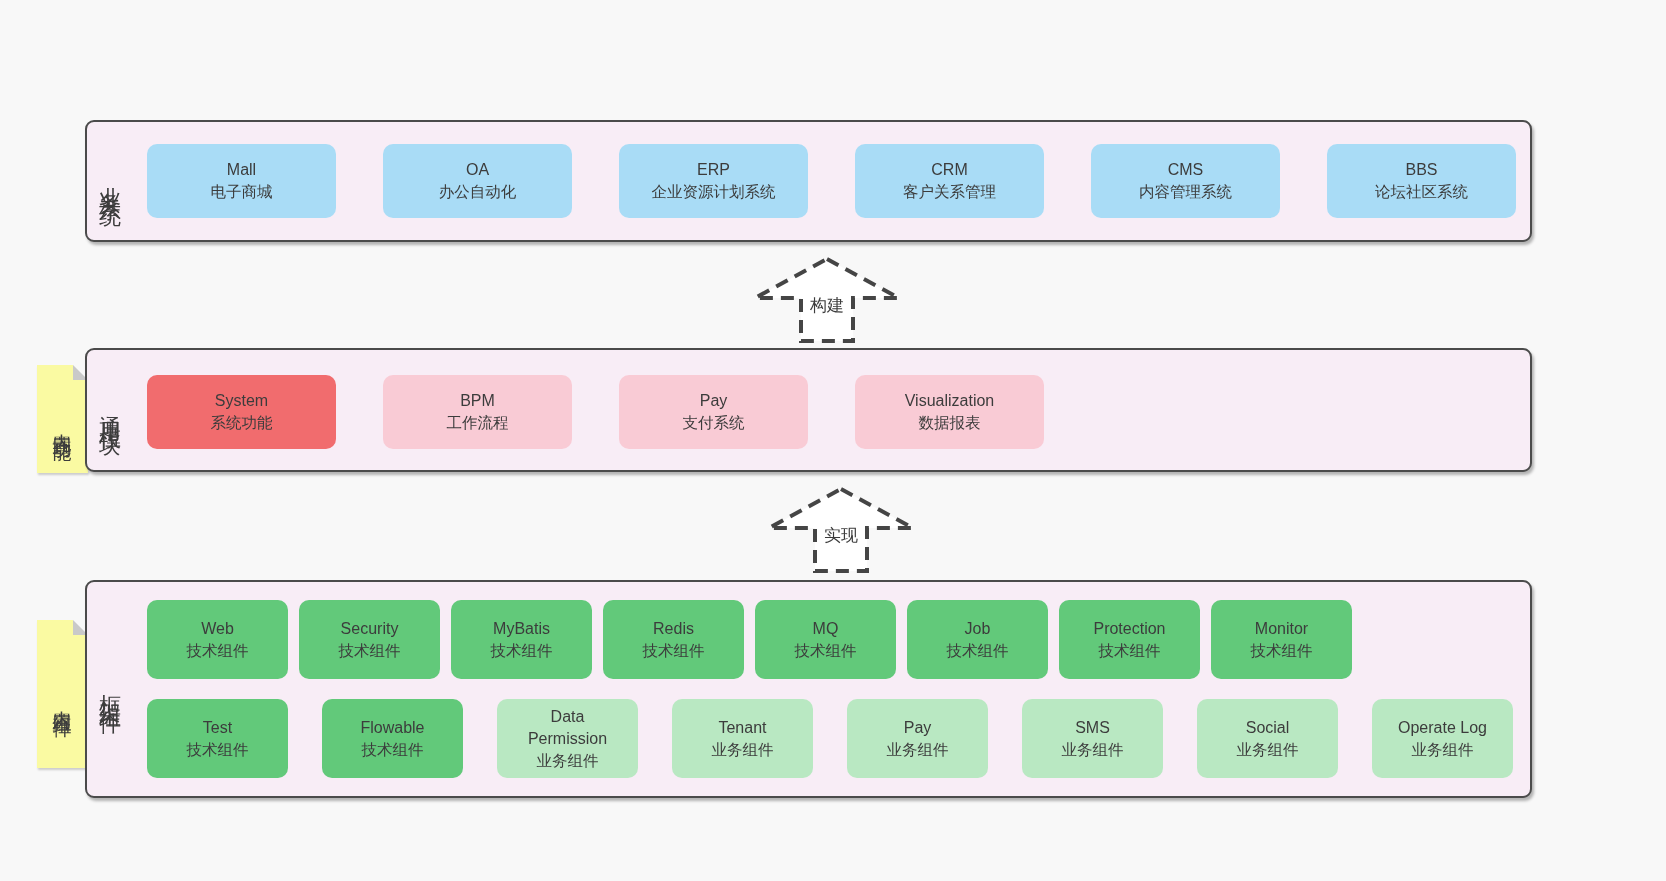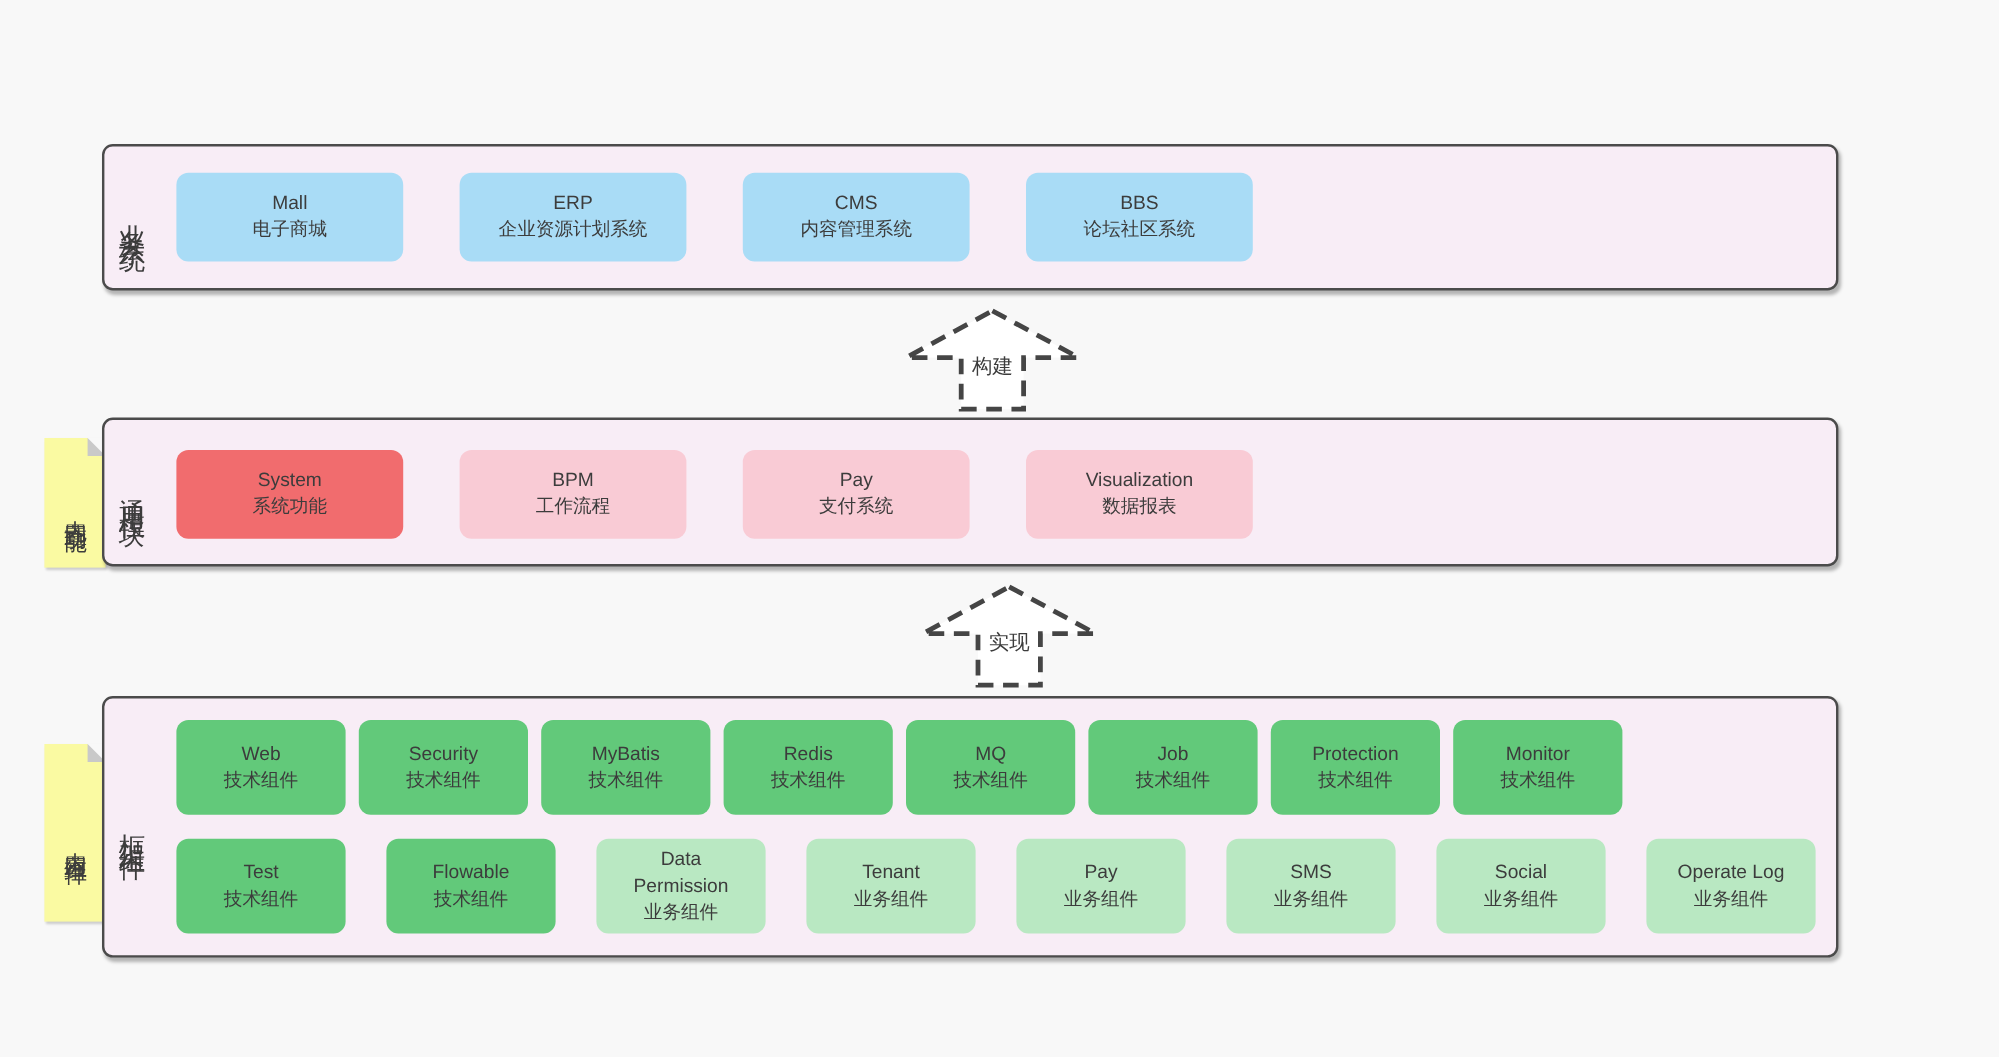--- a/index.html
+++ b/index.html
@@ -105,22 +105,30 @@
 </div>
 
 <div class="panel" id="panel-business">
   <div class="panel-label">业务系统</div>
   <div class="row">
     <div class="box v-blue">
       <div class="box-name">Mall</div>
       <div class="box-desc">电子商城</div>
     </div>
     <div class="box v-blue">
+      <div class="box-name">OA</div>
+      <div class="box-desc">办公自动化</div>
+    </div>
+    <div class="box v-blue">
       <div class="box-name">ERP</div>
       <div class="box-desc">企业资源计划系统</div>
+    </div>
+    <div class="box v-blue">
+      <div class="box-name">CRM</div>
+      <div class="box-desc">客户关系管理</div>
     </div>
     <div class="box v-blue">
       <div class="box-name">CMS</div>
       <div class="box-desc">内容管理系统</div>
     </div>
     <div class="box v-blue">
       <div class="box-name">BBS</div>
       <div class="box-desc">论坛社区系统</div>
     </div>
   </div>

